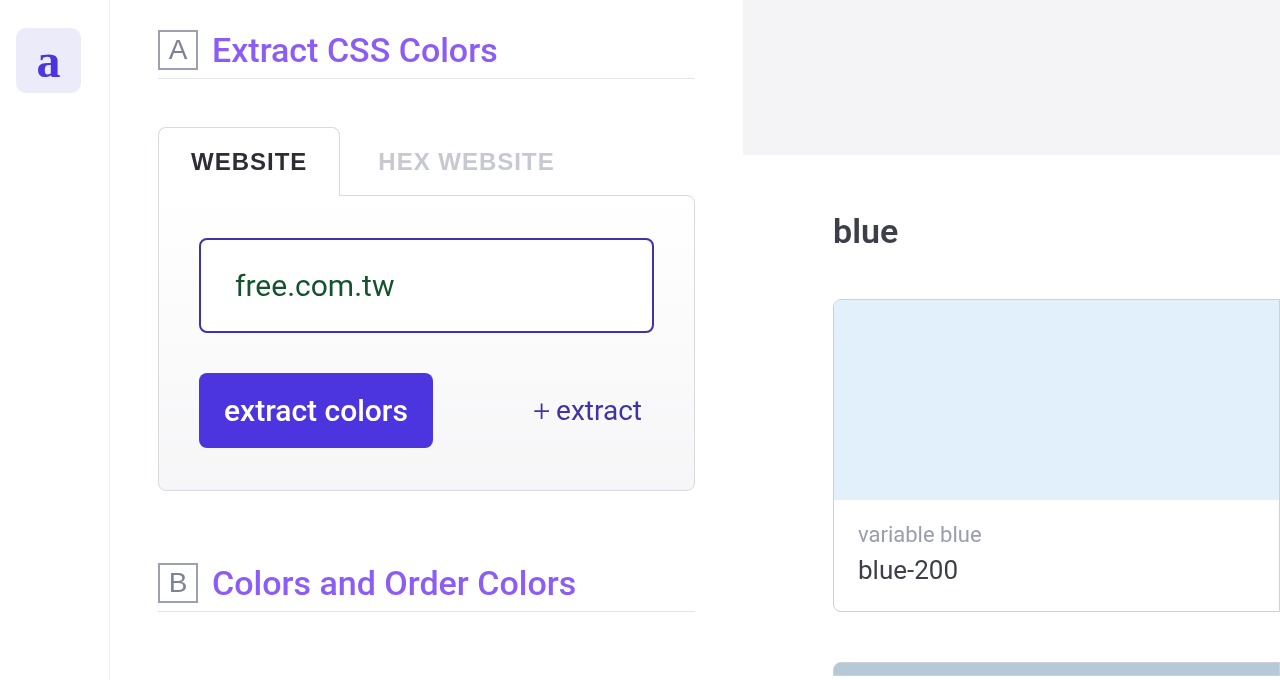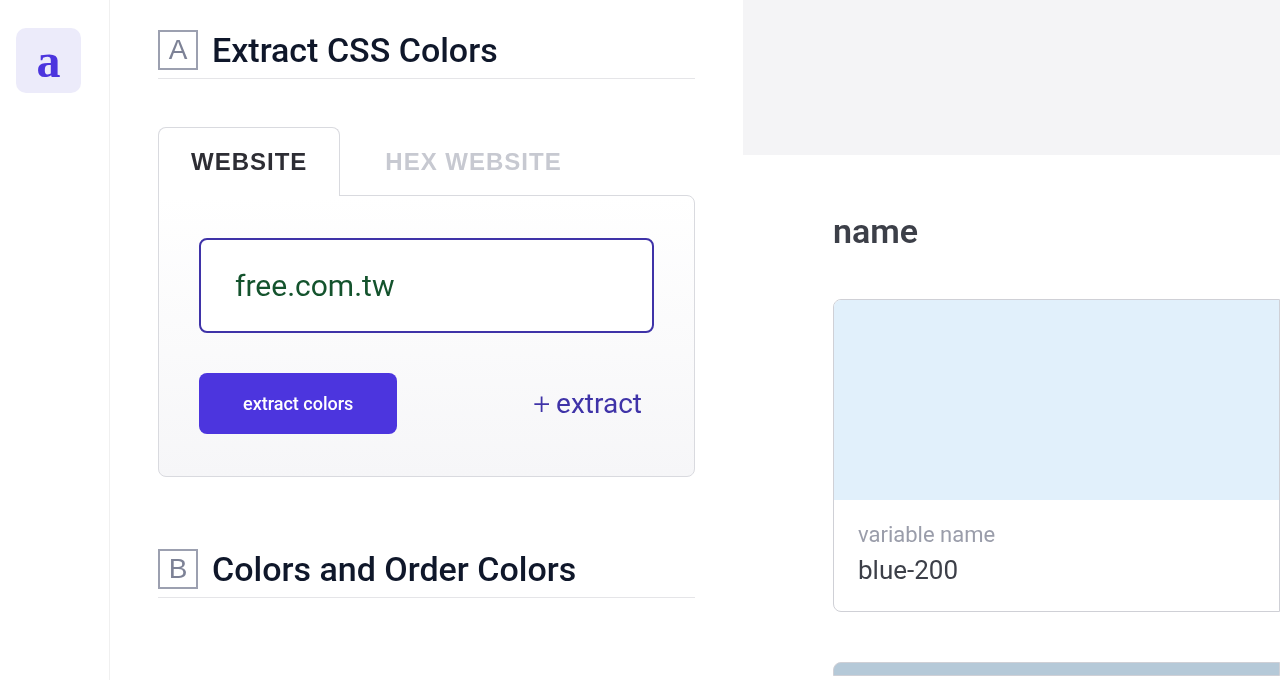--- a/index.html
+++ b/index.html
@@ -62,25 +62,25 @@
       align-items: center;
       justify-content: center;
       font-size: 28px;
       font-weight: 400;
       color: #7d8296;
       font-family: -apple-system, sans-serif;
     }
     .section-title {
       font-size: 34px;
       font-weight: 500;
-      color: #0f172a;
+      color: #8b5cf6;
     }
     .tabs-row {
       display: flex;
-      gap: 13px;
+      gap: 6px;
     }
     .tab {
       padding: 20px 32px;
       font-size: 24px;
       font-weight: 600;
       letter-spacing: 1px;
       color: #c7c9d1;
       cursor: pointer;
       background: transparent;
       border: none;
@@ -114,22 +114,22 @@
       display: flex;
       align-items: center;
       justify-content: space-between;
       margin-top: 40px;
     }
     .extract-button {
       background: #4c35de;
       color: #ffffff;
       border: none;
       border-radius: 8px;
-      padding: 20px 44px;
-      font-size: 18px;
+      padding: 20px 25px;
+      font-size: 30px;
       font-weight: 500;
       cursor: pointer;
       font-family: inherit;
     }
     .advanced-link {
       display: flex;
       align-items: center;
       gap: 6px;
       color: #3f33a8;
       font-size: 28px;
@@ -226,23 +226,23 @@
 
   <div class="section-header section-b">
     <div class="step-badge">B</div>
     <div class="section-title">Colors and Order Colors</div>
   </div>
 </div>
 
 <div class="right-panel">
   <div class="right-top-gray"></div>
   <div class="right-bottom">
-    <div class="color-title">name</div>
+    <div class="color-title">blue</div>
     <div class="swatch-box">
       <div class="swatch-color"></div>
       <div class="swatch-meta">
-        <div class="swatch-label">variable name</div>
+        <div class="swatch-label">variable blue</div>
         <div class="swatch-value">blue-200</div>
       </div>
     </div>
     <div class="swatch-next"></div>
   </div>
 </div>
 
 </body></html>

